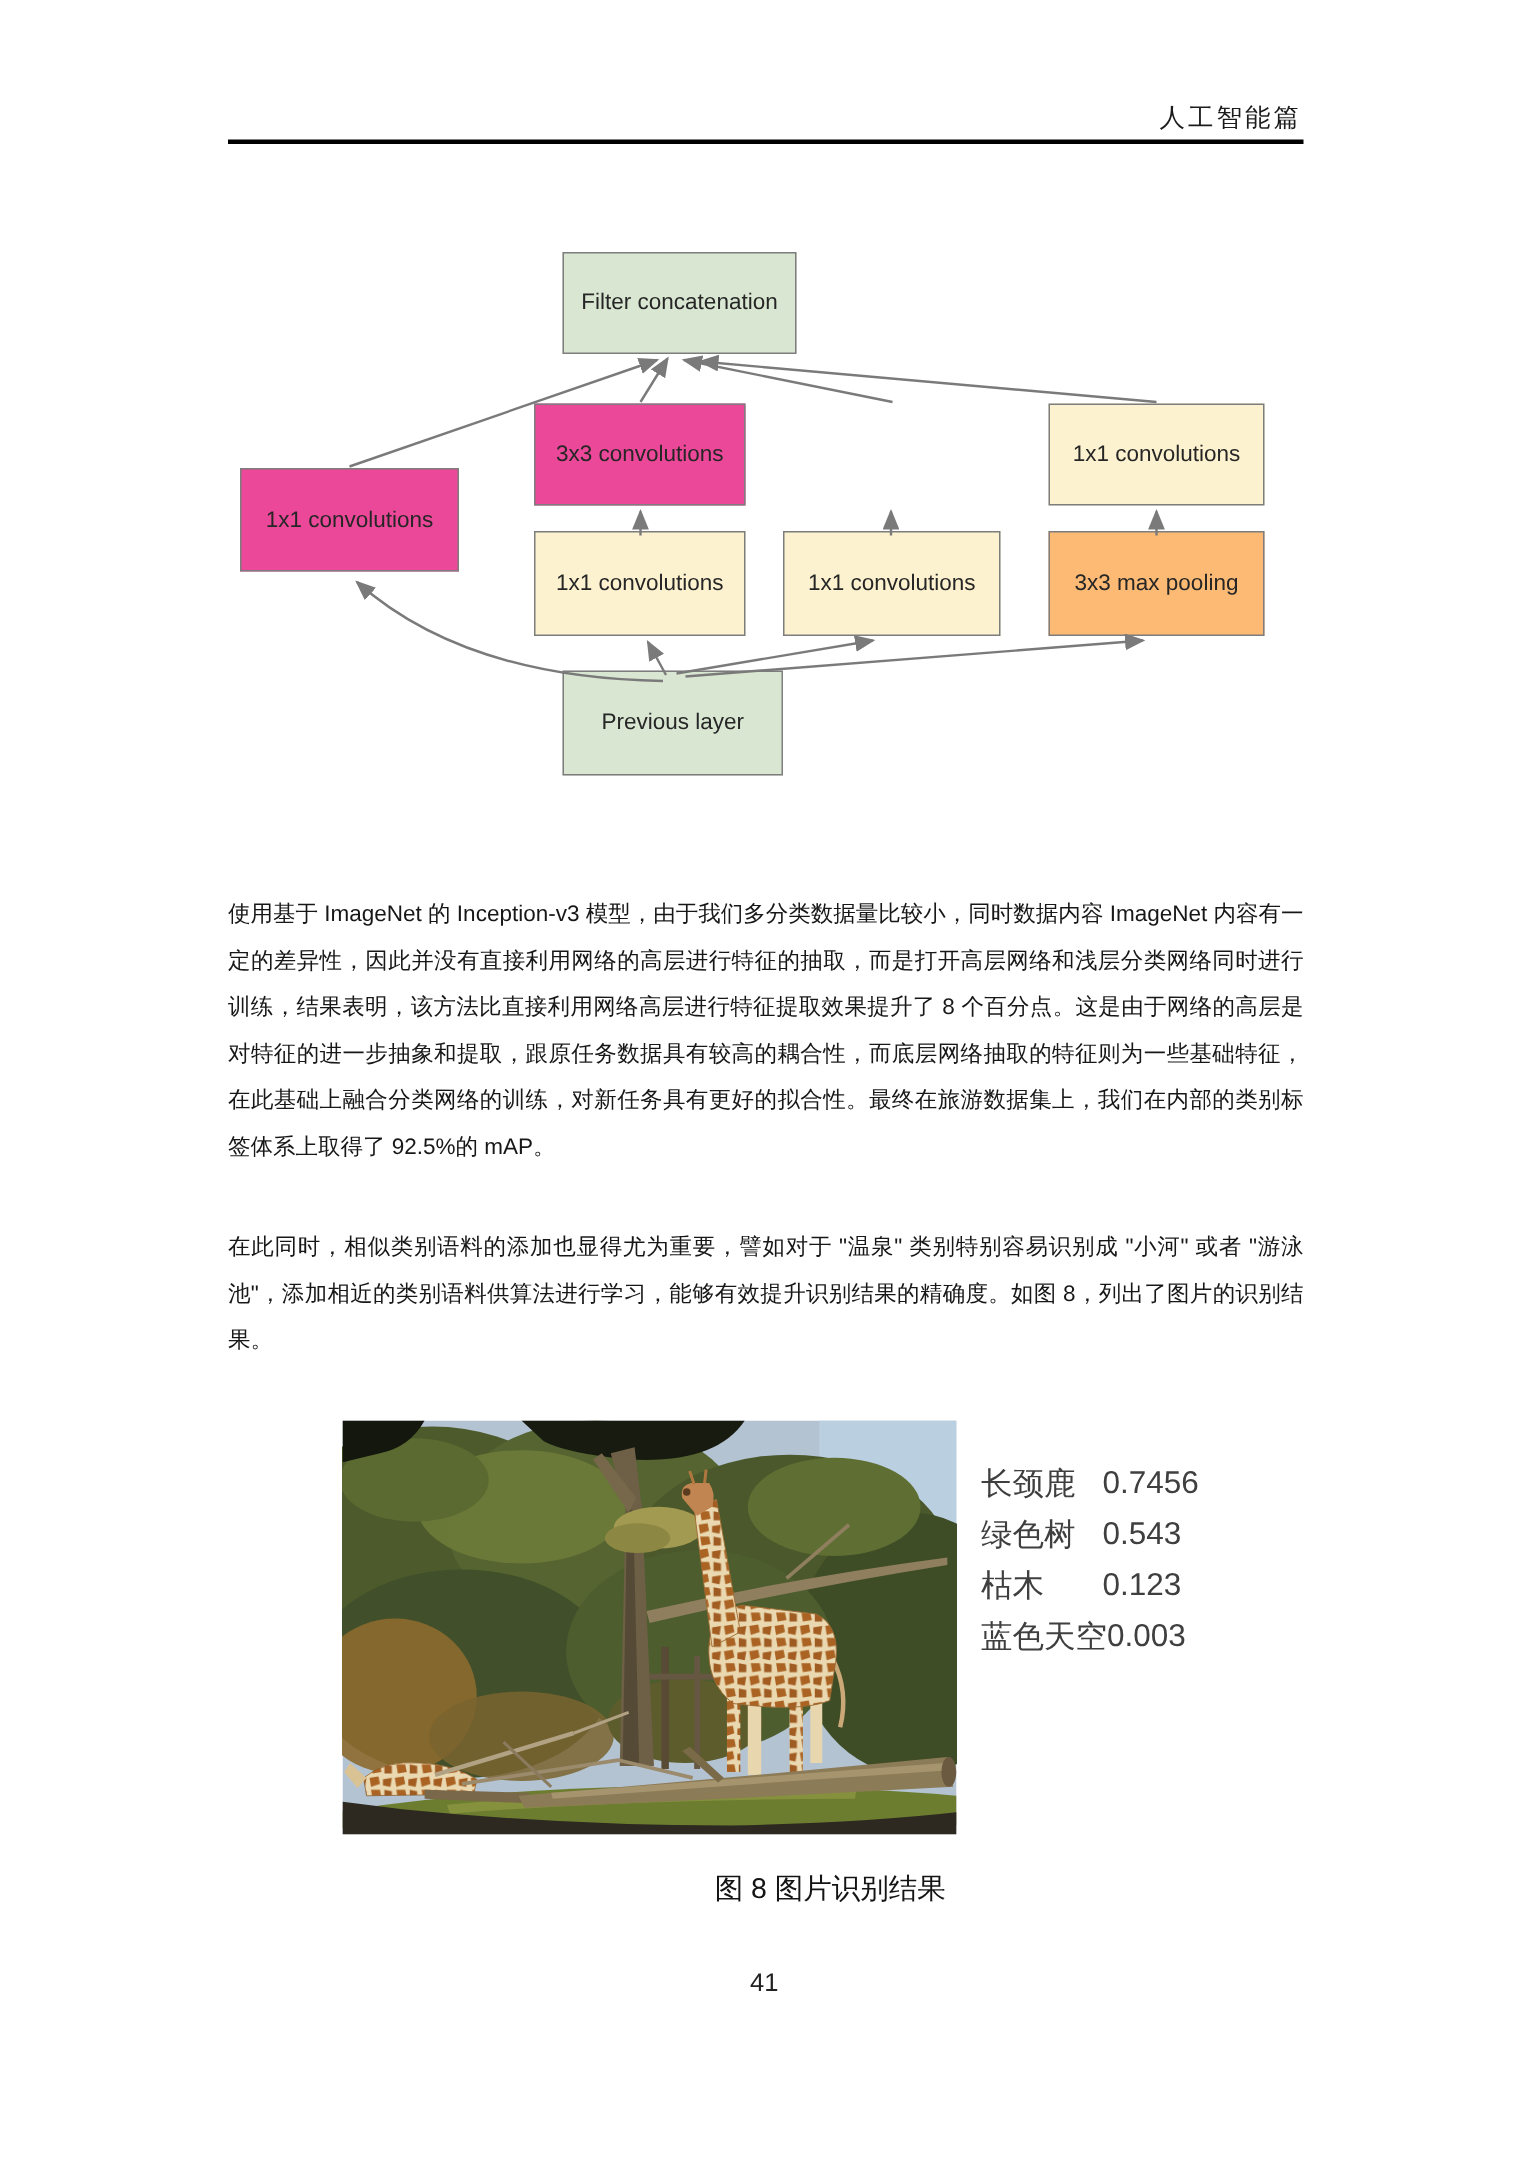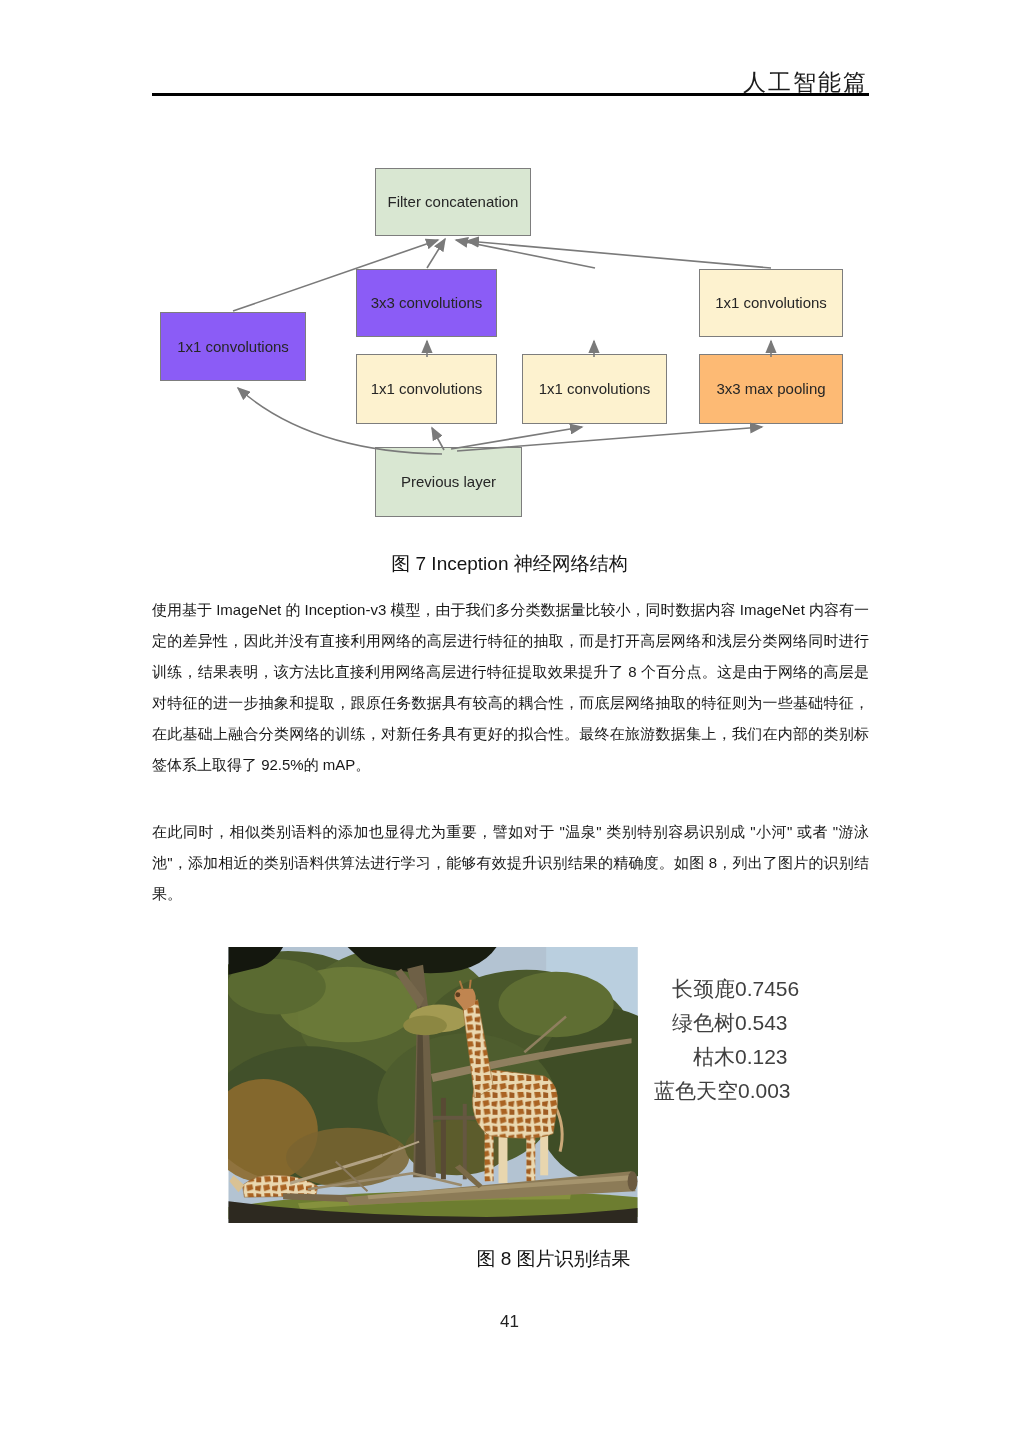--- a/index.html
+++ b/index.html
@@ -1,28 +1,28 @@
 <!DOCTYPE html>
 <html><head>
 <meta charset="utf-8">
 <style>
   html,body{margin:0;padding:0;background:#888;}
   .page{position:relative;width:1019px;height:1440px;background:#ffffff;margin:0 auto;
         font-family:"Liberation Sans","DejaVu Sans",sans-serif;overflow:hidden;}
   .header-title{position:absolute;top:67px;left:152px;width:716px;text-align:right;
-        font-size:23px;color:#1c1c1c;letter-spacing:2px;}
+        font-size:17px;color:#1c1c1c;letter-spacing:2px;}
   .header-rule{position:absolute;top:93px;left:152px;width:717px;height:3px;background:#000;}
 
   
   .diagram{position:absolute;left:150px;top:160px;width:712px;height:372px;}
   .dbox{position:absolute;border:1.5px solid #7d7d7d;box-sizing:border-box;
         display:flex;align-items:center;justify-content:center;text-align:center;
         font-size:15px;color:#262626;line-height:1.3;padding:4px;}
   .green{background:#d9e7d2;}
-  .blue{background:#8b5cf6;}
+  .blue{background:#ec4899;}
   .yellow{background:#fdf2cf;}
   .pink{background:#fdba74;}
   .b-filter{left:225px;top:8px;width:156px;height:68px;}
   .b-c33{left:206px;top:109px;width:141px;height:68px;}
   .b-c55{left:372px;top:109px;width:146px;height:68px;}
   .b-c11d{left:549px;top:109px;width:144px;height:68px;}
   .b-c11a{left:10px;top:152px;width:146px;height:69px;}
   .b-c11b{left:206px;top:194px;width:141px;height:70px;}
   .b-c11c{left:372px;top:194px;width:145px;height:70px;}
   .b-pool{left:549px;top:194px;width:144px;height:70px;}
@@ -35,21 +35,21 @@
 
   .para{position:absolute;left:152px;width:717px;font-size:15px;line-height:31px;
         color:#171717;text-align:justify;text-justify:inter-ideograph;}
   .p1{top:594px;}
   .p2{top:816px;}
 
   
   .photo{position:absolute;left:228px;top:947px;width:410px;height:276px;}
   .results{position:absolute;left:654px;top:972px;}
   .result-row{display:flex;height:34px;align-items:center;font-size:21px;color:#3f3f3f;}
-  .result-label{min-width:81px;text-align:right;}
+  .result-label{min-width:81px;}
   .page-num{position:absolute;top:1312px;left:0;width:1019px;text-align:center;
         font-size:17px;color:#222;}
 </style>
 </head>
 <body>
 
 <div class="page">
 
   <div class="header-title">人工智能篇</div>
   <div class="header-rule"></div>
@@ -79,21 +79,20 @@
         <path d="M444,197 L444,181" marker-end="url(#ah)"></path>
         <path d="M621,197 L621,181" marker-end="url(#ah)"></path>
         <path d="M292,294 Q160,292 88,228" marker-end="url(#ah)"></path>
         <path d="M294,290 L282,268" marker-end="url(#ah)"></path>
         <path d="M301,289 L432,267" marker-end="url(#ah)"></path>
         <path d="M307,291 L612,267" marker-end="url(#ah)"></path>
       </g>
     </svg>
   </div>
 
-  <div class="fig-caption cap7">图 7 Inception 神经网络结构</div>
 
   <div class="para p1">使用基于 ImageNet 的 Inception-v3 模型，由于我们多分类数据量比较小，同时数据内容 ImageNet 内容有一定的差异性，因此并没有直接利用网络的高层进行特征的抽取，而是打开高层网络和浅层分类网络同时进行训练，结果表明，该方法比直接利用网络高层进行特征提取效果提升了 8 个百分点。这是由于网络的高层是对特征的进一步抽象和提取，跟原任务数据具有较高的耦合性，而底层网络抽取的特征则为一些基础特征，在此基础上融合分类网络的训练，对新任务具有更好的拟合性。最终在旅游数据集上，我们在内部的类别标签体系上取得了 92.5%的 mAP。</div>
   <div class="para p2">在此同时，相似类别语料的添加也显得尤为重要，譬如对于 "温泉" 类别特别容易识别成 "小河" 或者 "游泳池"，添加相近的类别语料供算法进行学习，能够有效提升识别结果的精确度。如图 8，列出了图片的识别结果。</div>
 
   <div class="photo">
     <svg width="410" height="276" viewBox="0 0 412 278" xmlns="http://www.w3.org/2000/svg">
       <defs>
         <pattern id="gp" width="17" height="17" patternUnits="userSpaceOnUse">
           <rect width="17" height="17" fill="#ead8b0"></rect>
           <path d="M1,2 L7,1 L8,6 L2,8 Z" fill="#aa6322"></path>

